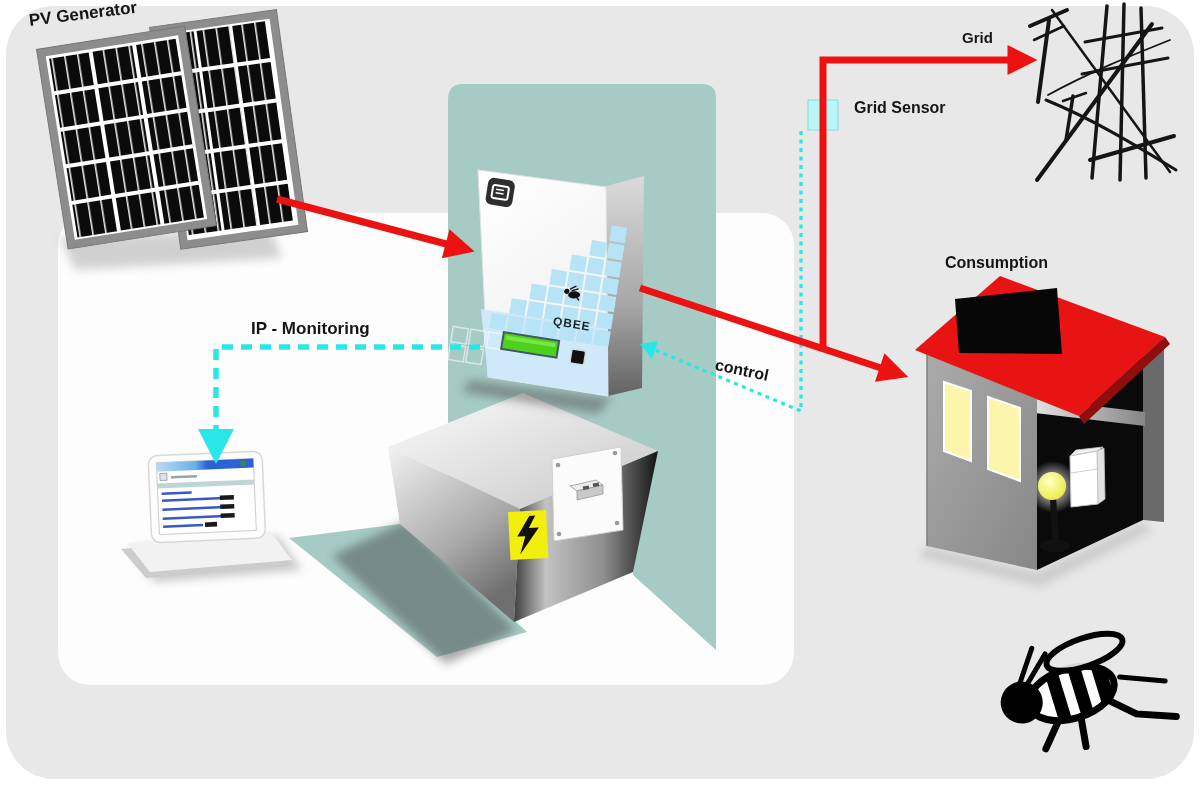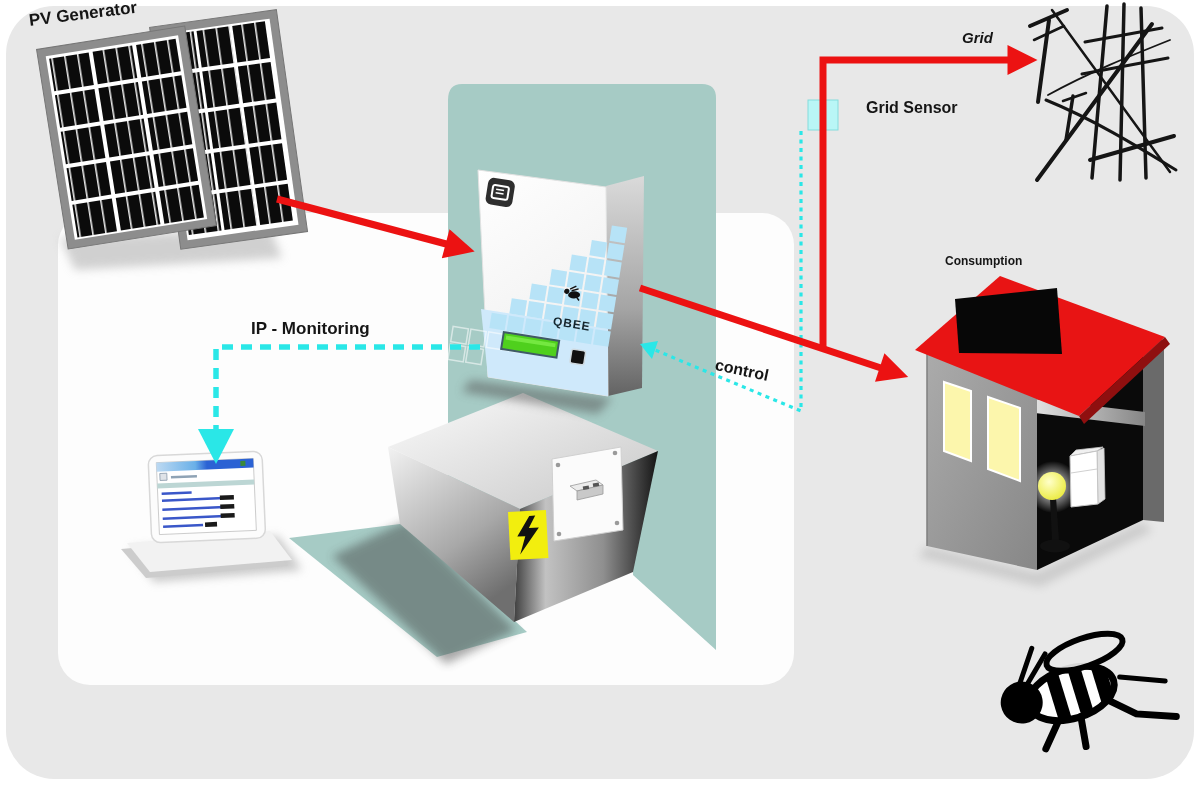--- a/index.html
+++ b/index.html
@@ -2,23 +2,23 @@
 <html><head>
 <meta charset="utf-8">
 <style>
   html,body{margin:0;padding:0;background:#ffffff;}
   #stage{position:relative;width:1200px;height:785px;overflow:hidden;
          font-family:"Liberation Sans",sans-serif;background:#ffffff;}
   #stage svg{position:absolute;left:0;top:0;}
   .lbl{position:absolute;font-weight:bold;color:#151515;white-space:nowrap;
        transform-origin:left top;line-height:1;}
   .lbl-pv{left:28px;top:12px;font-size:17px;transform:rotate(-7deg);}
-  .lbl-grid{left:962px;top:30px;font-size:15px;font-style:italic;}
-  .lbl-gridsensor{left:854px;top:100px;font-size:16px;margin-left:12px;}
-  .lbl-consumption{left:945px;top:255px;font-size:12px;}
+  .lbl-grid{left:962px;top:30px;font-size:15px;}
+  .lbl-gridsensor{left:854px;top:100px;font-size:16px;}
+  .lbl-consumption{left:945px;top:255px;font-size:16px;}
   .lbl-ip{left:251px;top:320px;font-size:17px;}
   .lbl-control{left:717px;top:357px;font-size:16px;transform:rotate(12deg);}
   .lbl-qbee{left:554px;top:315px;font-size:12px;letter-spacing:1px;
             transform:rotate(9deg);color:#15262e;}
 </style>
 </head>
 <body>
 
 <div id="stage">
 <svg width="1200" height="785" viewBox="0 0 1200 785">

